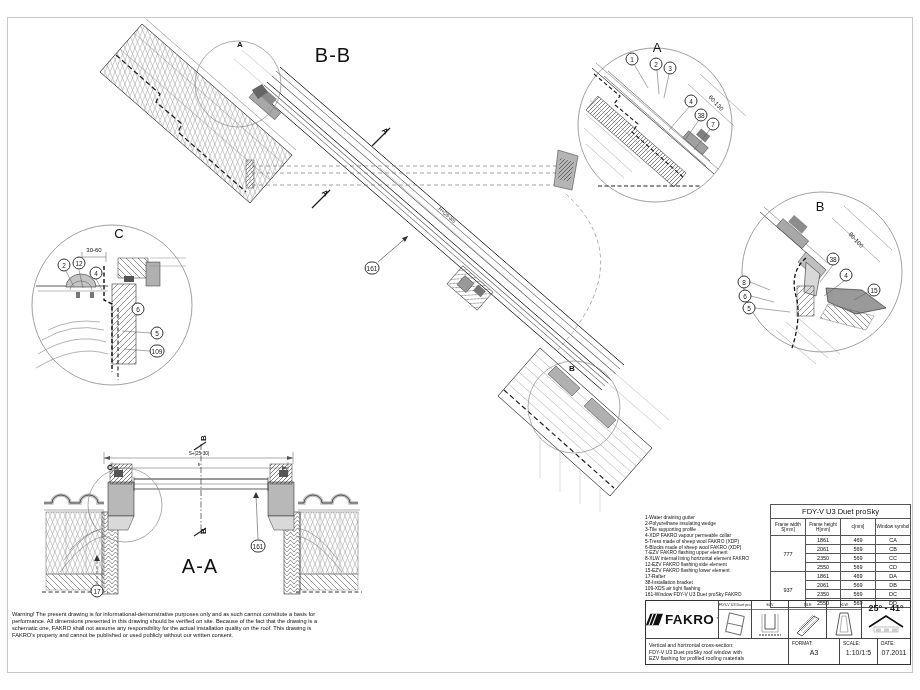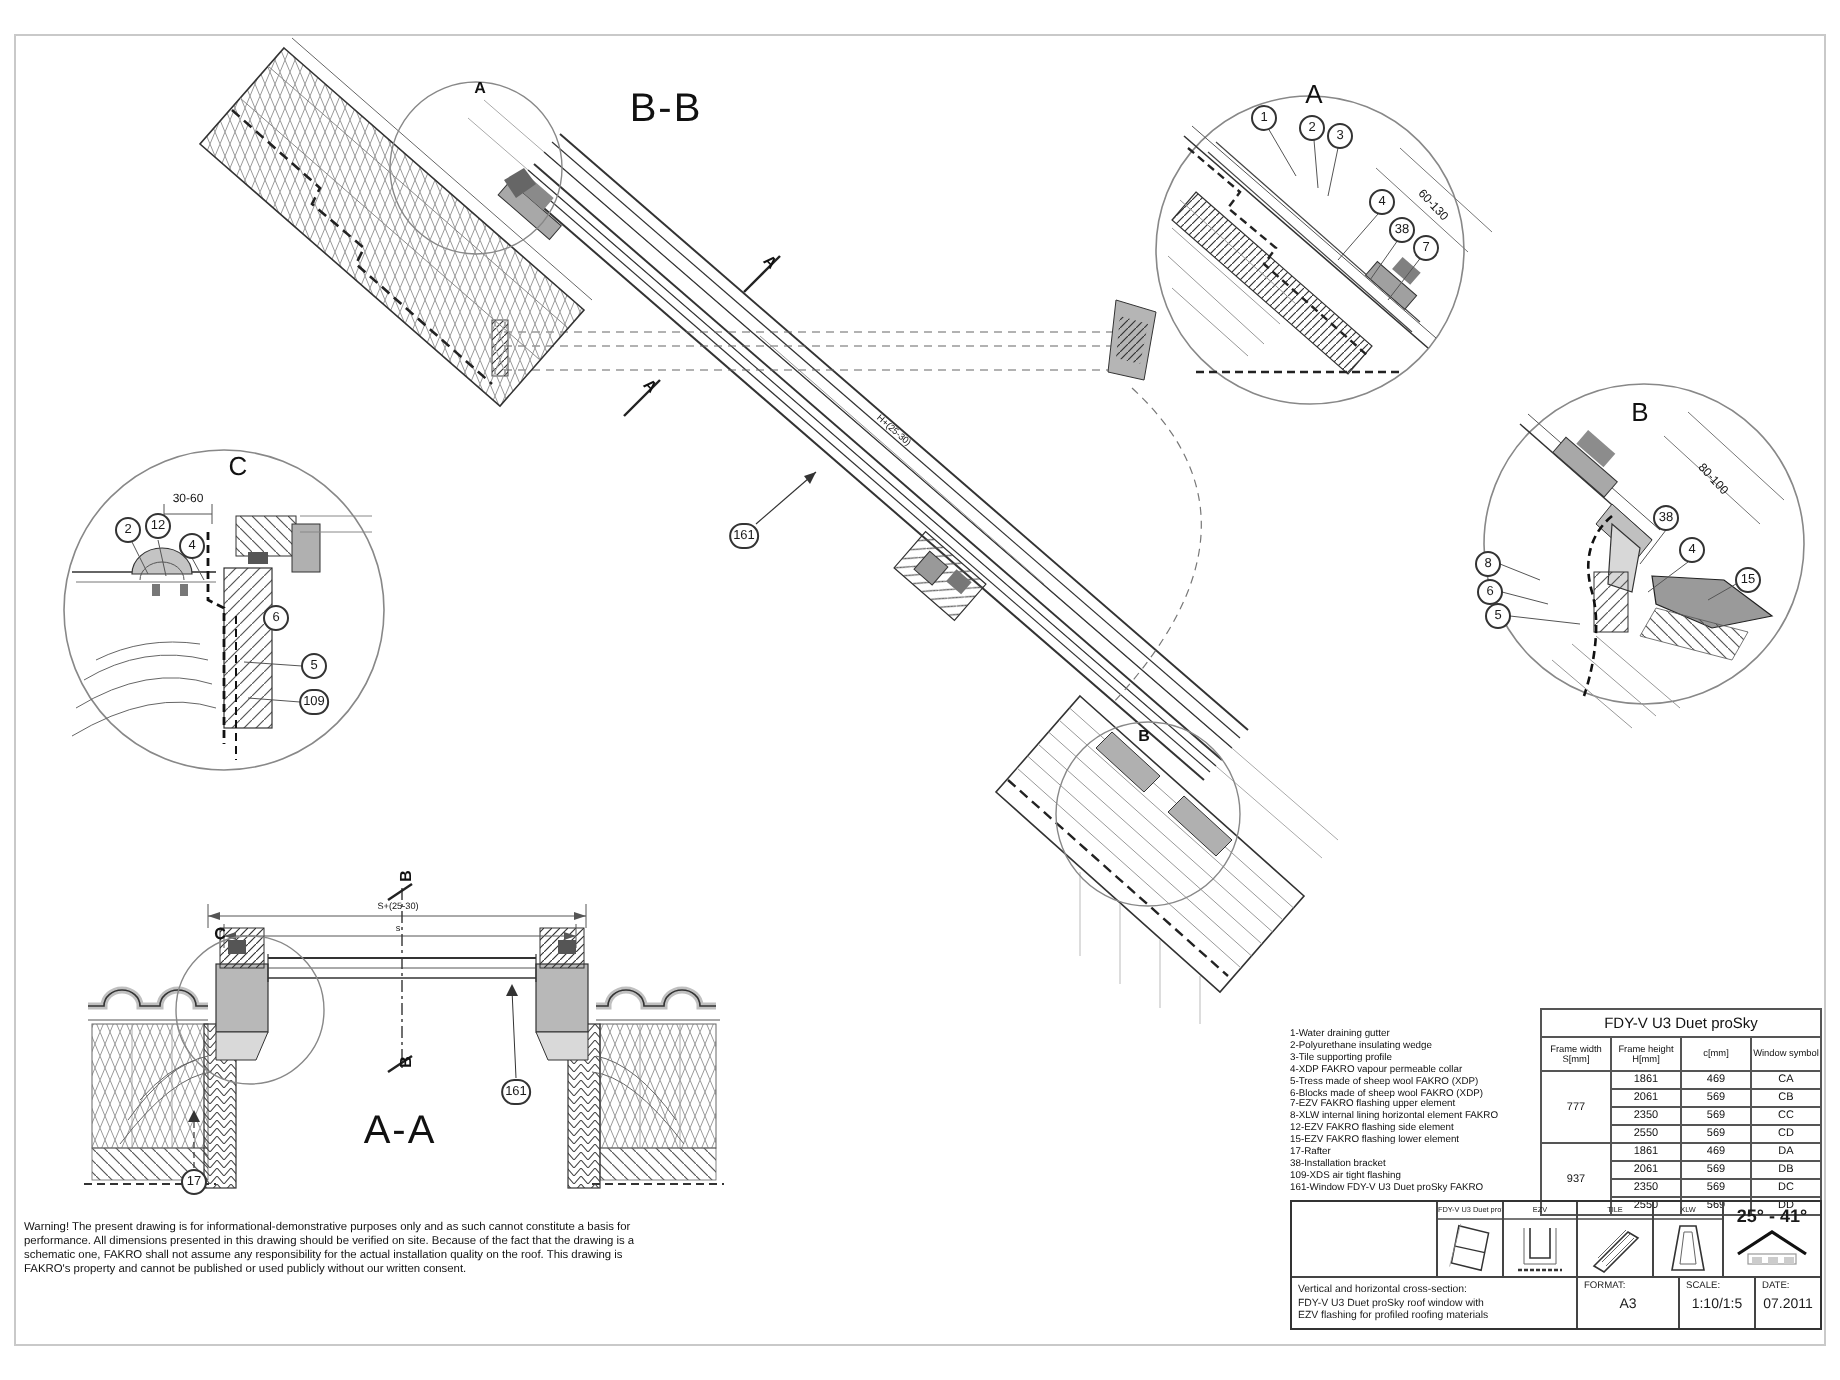--- a/index.html
+++ b/index.html
@@ -430,20 +430,31 @@
         </tr>
     <tr class="dr">
           <td>2550</td>
           <td>569</td>
           <td>DD</td>
         </tr>
   </tbody>
     </table>
 
   <div class="tblock">
+    <div class="tb-cell" style="left:0;top:0;width:72px;height:37px;border-left:none">
+      <div class="logo">
+        <svg width="22" height="15" viewBox="0 0 24 16">
+          <polygon points="6,0 24,0 18,16 0,16" fill="#111"></polygon>
+          <line x1="10" y1="0" x2="4" y2="16" stroke="#fff" stroke-width="1.6"></line>
+          <line x1="15" y1="0" x2="9" y2="16" stroke="#fff" stroke-width="1.6"></line>
+        </svg>
+        <span class="brand">FAKRO</span>
+          <span class="brandmark">’</span>
+      </div>
+    </div>
     <div class="tb-cell" style="left:72px;top:0;width:33px;height:37px">
       <div class="icohead">FDY-V U3 Duet proSky</div>
       <div class="icoarea">
           <svg width="24" height="26" viewBox="0 0 24 28">
         <polygon points="6,2 22,6 18,26 2,22" fill="none" stroke="#333" stroke-width="0.8"></polygon>
         <line x1="4" y1="13" x2="20" y2="16.5" stroke="#333" stroke-width="0.7"></line>
         <line x1="1" y1="24" x2="7" y2="1" stroke="#999" stroke-width="0.4"></line>
       </svg>
         </div>
     </div>

